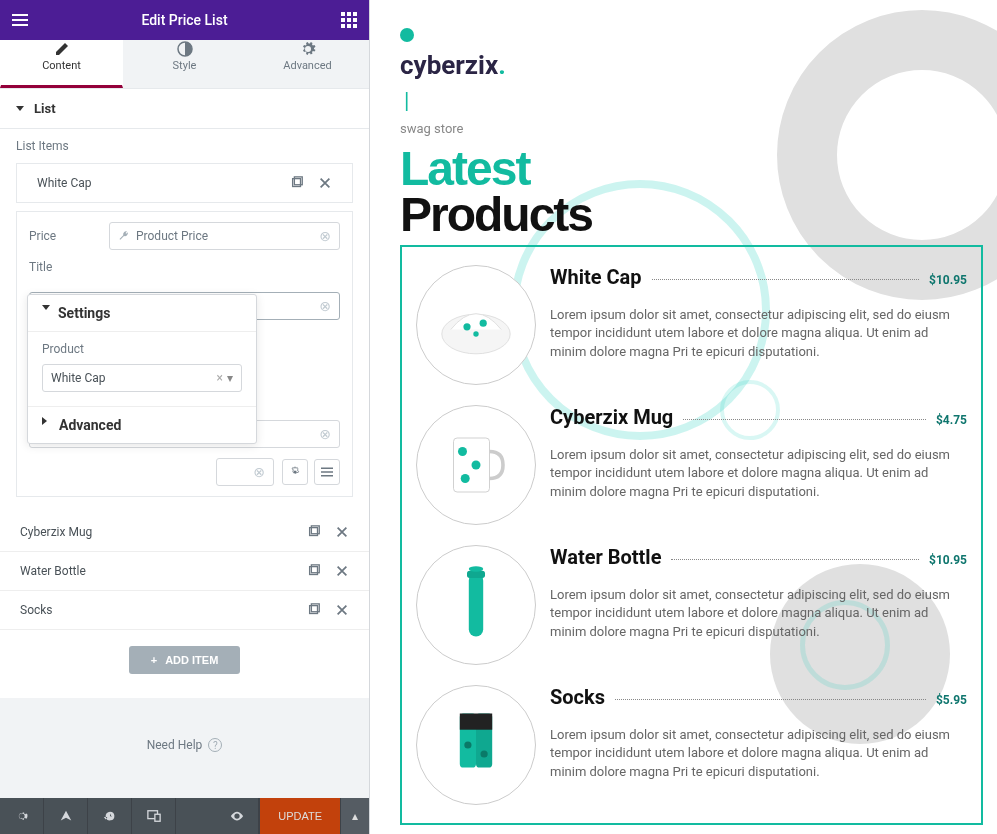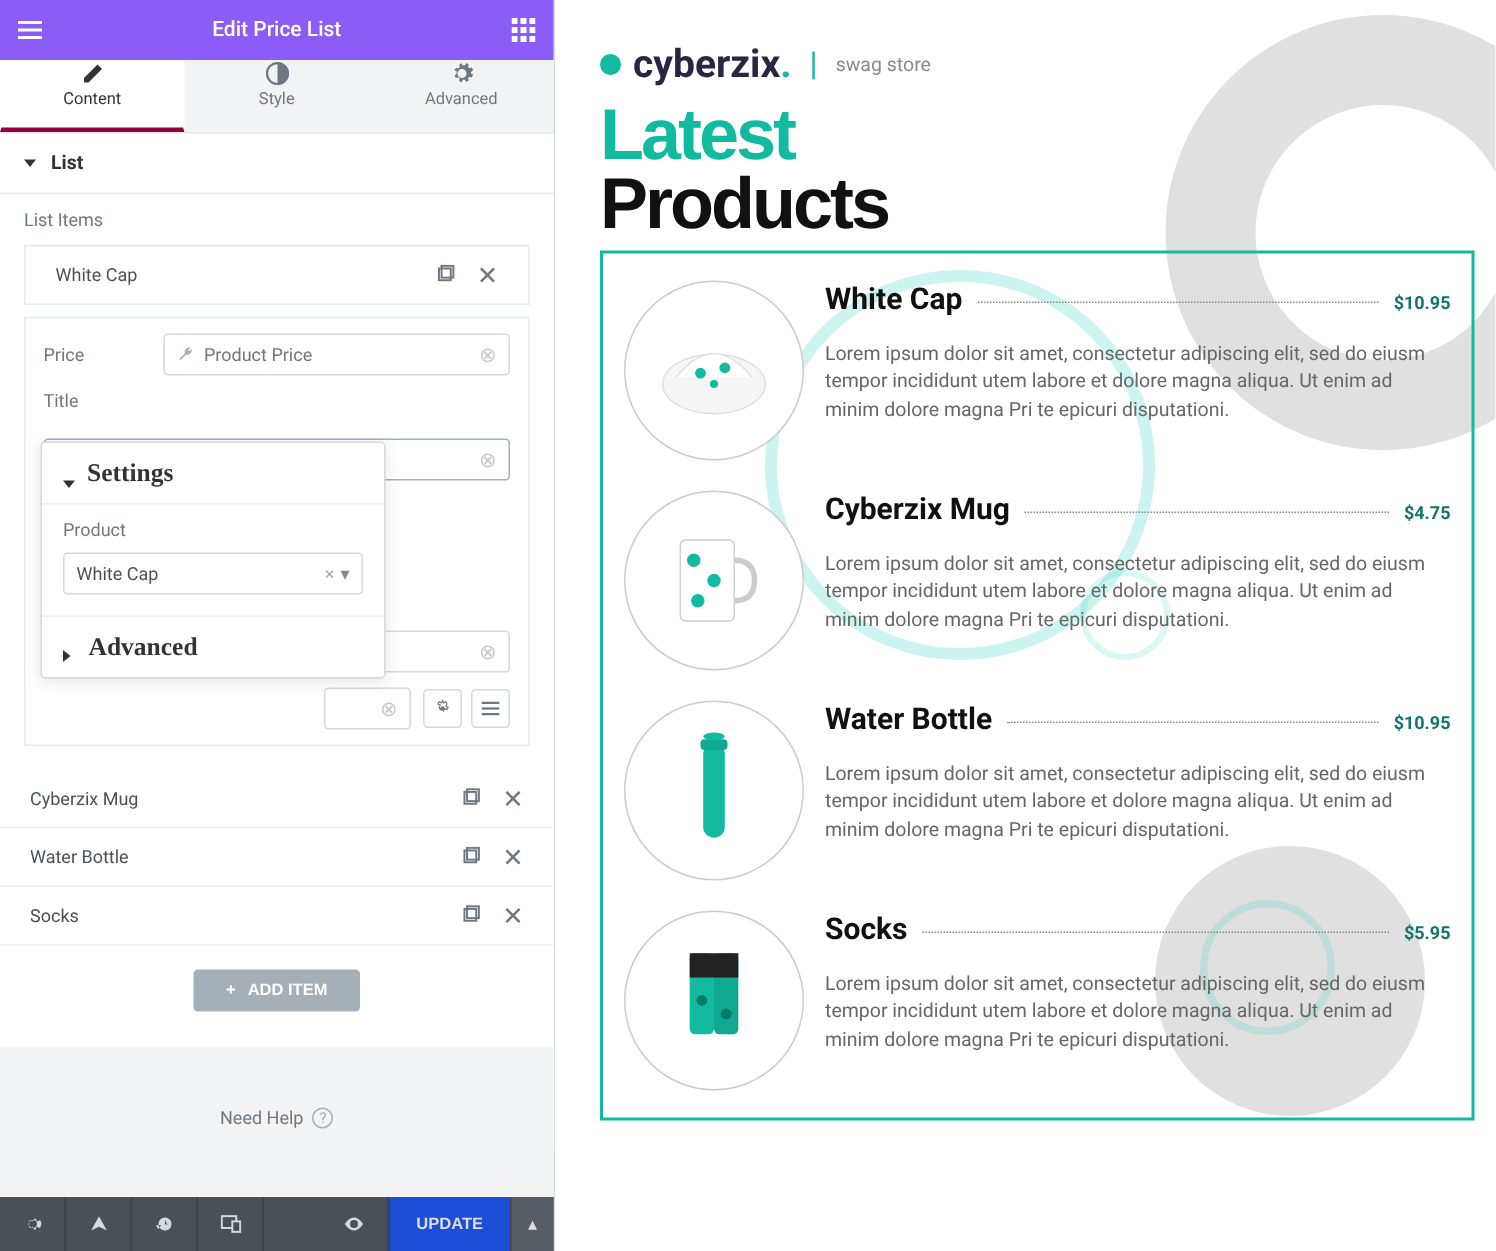--- a/index.html
+++ b/index.html
@@ -1,20 +1,20 @@
 <!DOCTYPE html>
 <html><head>
 <meta charset="utf-8">
 <style>
 * { box-sizing: border-box; margin: 0; padding: 0; }
 body { font-family: -apple-system, BlinkMacSystemFont, "Segoe UI", Roboto, Arial, sans-serif; font-size: 12px; color: #333; background: #fff; display: flex; width: 997px; height: 834px; overflow: hidden; }
 
 
 .editor-panel { width: 370px; background: #f1f3f5; display: flex; flex-direction: column; position: relative; border-right: 1px solid #d5d8dc; }
-.panel-header { background: #8b5cf6; color: #fff; height: 40px; display: flex; align-items: center; justify-content: space-between; padding: 0 12px; }
+.panel-header { background: #4c1d95; color: #fff; height: 40px; display: flex; align-items: center; justify-content: space-between; padding: 0 12px; }
 .panel-header .title { flex: 1; text-align: center; font-size: 14px; font-weight: 500; }
 .hamburger-icon, .apps-icon { width: 16px; height: 16px; display: flex; align-items: center; justify-content: center; cursor: pointer; }
 .hamburger-icon svg, .apps-icon svg { fill: #fff; }
 
 .tabs { display: flex; background: #fff; border-bottom: 1px solid #e6e9ec; }
 .tab { flex: 1; height: 48px; display: flex; flex-direction: column; align-items: center; gap: 2px; cursor: pointer; color: #6d7882; font-size: 11px; border: 1px solid transparent; background: #f1f3f5; }
 .tab.active { background: #fff; border-bottom: 3px solid #93003a; color: #333; }
 .tab-icon { width: 16px; height: 16px; }
 .tab-icon svg { fill: currentColor; width: 16px; height: 16px; }
 
@@ -30,55 +30,55 @@
 
 .expanded-block { margin: 8px 16px 16px 16px; border: 1px solid #e6e9ec; background: #fff; padding: 10px 12px; position: relative; }
 .form-row { display: flex; align-items: center; justify-content: space-between; margin-bottom: 10px; font-size: 12px; color: #6d7882; }
 .form-row label { flex: 0 0 80px; }
 .dynamic-input { flex: 1; display: flex; align-items: center; height: 28px; border: 1px solid #d5d8dc; border-radius: 3px; padding: 0 8px; background: #fff; font-size: 12px; color: #6d7882; gap: 6px; }
 .dynamic-input .wrench { width: 12px; height: 12px; color: #a4afb7; }
 .dynamic-input .clear-x { margin-left: auto; color: #c2cbd2; cursor: pointer; font-size: 14px; }
 .dynamic-input.full { width: 100%; gap: 10px; }
 
 .popover { position: absolute; left: 10px; top: 82px; width: 230px; background: #fff; border: 1px solid #d5d8dc; border-radius: 3px; box-shadow: 0 2px 10px rgba(0,0,0,0.1); z-index: 10; }
-.popover-section { padding: 10px 14px; border-bottom: 1px solid #eee; display: flex; align-items: flex-end; font-size: 17px; font-weight: 700; cursor: pointer; font-family: Liberation Serif, serif; }
+.popover-section { padding: 10px 14px; border-bottom: 1px solid #eee; display: flex; align-items: flex-start; font-size: 14px; font-weight: 700; cursor: pointer; }
 .popover-section .caret { margin-right: 8px; }
 .popover-body { padding: 10px 14px 14px 14px; }
 .popover-label { font-size: 12px; color: #6d7882; margin-bottom: 8px; }
 .select-box { width: 100%; height: 28px; border: 1px solid #d5d8dc; border-radius: 3px; display: flex; align-items: center; padding: 0 8px; font-size: 12px; color: #495157; }
 .select-box .select-x { margin-left: auto; margin-right: 4px; color: #aaa; cursor: pointer; }
 .select-box .select-arrow { color: #888; cursor: pointer; }
 .behind-inputs { margin-top: 100px; }
 
 .toolbar-mini { display: flex; gap: 6px; }
 .toolbar-mini .mini-btn { width: 26px; height: 26px; border: 1px solid #d5d8dc; border-radius: 3px; display: flex; align-items: center; justify-content: center; background: #fff; cursor: pointer; }
 .toolbar-mini svg { width: 12px; height: 12px; fill: #6d7882; }
 
 .add-item-btn { display: block; margin: 16px auto 24px auto; background: #a4afb7; color: #fff; border: none; border-radius: 3px; padding: 8px 22px; font-size: 11px; font-weight: 600; cursor: pointer; display: flex; align-items: center; gap: 8px; }
 .help-area { background: #f1f3f5; padding: 40px 0 60px 0; text-align: center; color: #6d7882; font-size: 12px; display: flex; align-items: center; justify-content: center; gap: 6px; }
 .help-icon { width: 14px; height: 14px; border: 1px solid #a4afb7; border-radius: 50%; display: inline-flex; align-items: center; justify-content: center; font-size: 10px; color: #a4afb7; }
 
 .bottom-bar { background: #495157; height: 36px; display: flex; align-items: center; }
 .bottom-bar .bbtn { flex: 0 0 auto; width: 44px; height: 36px; display: flex; align-items: center; justify-content: center; cursor: pointer; border-right: 1px solid #3d4248; }
 .bottom-bar svg { width: 14px; height: 14px; fill: #d5d8dc; }
 .bottom-bar .spacer { flex: 1; }
-.update-btn { background: #1d4ed8; border: none; color: #ddd; padding: 0 18px; height: 36px; font-size: 11px; font-weight: 700; cursor: pointer; border-right: 1px solid #3d4248; border-left: 1px solid #3d4248; }
+.update-btn { background: #c2410c; border: none; color: #ddd; padding: 0 18px; height: 36px; font-size: 11px; font-weight: 400; cursor: pointer; border-right: 1px solid #3d4248; border-left: 1px solid #3d4248; }
 .update-caret { width: 28px; display: flex; align-items: center; justify-content: center; background: #555c63; height: 36px; cursor: pointer; color: #ddd; }
 
 .collapse-handle { position: absolute; right: -10px; top: 397px; width: 10px; height: 40px; background: #d5d8dc; border-radius: 0 3px 3px 0; display: flex; align-items: center; justify-content: center; cursor: pointer; }
 .collapse-handle::before { content: "‹"; color: #888; }
 
 
 .preview { flex: 1; background: #fff; padding: 28px 0 0 30px; overflow: hidden; position: relative; }
 .bg-circle1 { position: absolute; right: -70px; top: 10px; width: 290px; height: 290px; border-radius: 50%; border: 60px solid #e0e0e0; }
 .bg-circle2 { position: absolute; left: 400px; bottom: 90px; width: 180px; height: 180px; border-radius: 50%; background: #e0e0e0; }
 .bg-circle3 { position: absolute; left: 140px; top: 180px; width: 260px; height: 260px; border-radius: 50%; border: 8px solid rgba(0,200,180,0.2); }
 .bg-circle4 { position: absolute; left: 430px; top: 600px; width: 90px; height: 90px; border-radius: 50%; border: 5px solid rgba(0,200,180,0.15); }
 .bg-circle5 { position: absolute; left: 350px; top: 380px; width: 60px; height: 60px; border-radius: 50%; border: 4px solid rgba(0,200,180,0.15); }
-.brand { display: flex; align-items: center; gap: 8px; position: relative; z-index: 2; }
+.brand { display: flex; align-items: flex-start; gap: 8px; position: relative; z-index: 2; flex-direction: column; }
 .brand-dot { width: 14px; height: 14px; border-radius: 50%; background: #12bba0; }
 .brand-name { font-size: 26px; font-weight: 700; color: #2b2545; }
 .brand-dot2 { color: #12bba0; }
 .brand-sep { color: #12bba0; font-size: 22px; margin: 0 4px; }
 .brand-sub { color: #888; font-size: 13px; }
 .headline { margin-top: 10px; font-size: 48px; font-weight: 900; line-height: 0.95; letter-spacing: -2px; position: relative; z-index: 2; font-family: Arial, sans-serif; }
 .headline .teal { color: #12bba0; display: block; }
 .headline .black { color: #111; display: block; }
 
 .product-list { margin-top: 8px; border: 2px solid #12bba0; padding: 8px 0; position: relative; z-index: 2; background: transparent; margin-right: 14px; }

